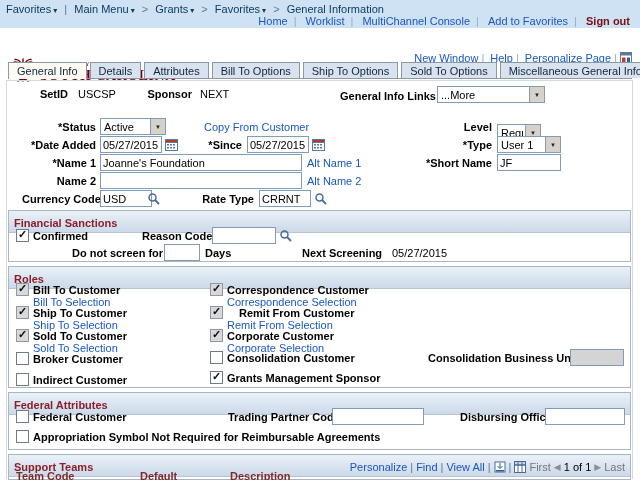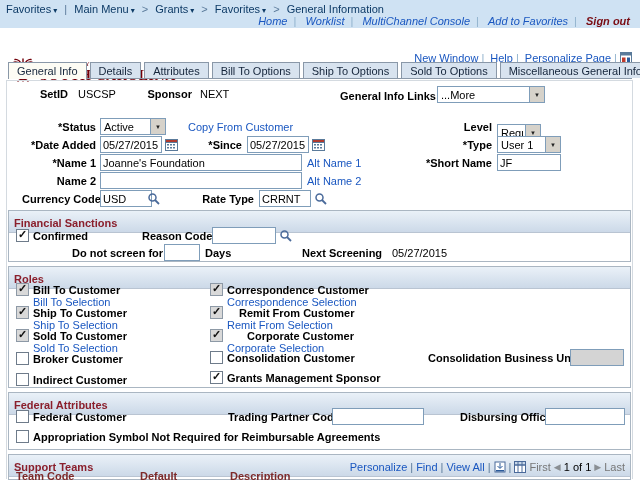--- a/index.html
+++ b/index.html
@@ -5,21 +5,21 @@
   * { box-sizing:border-box; }
   body { margin:0; background:#fff; }
   .page { position:relative; width:640px; height:480px; overflow:hidden; background:#fff;
           font-family:"Liberation Sans", sans-serif; font-size:11px; color:#000; }
   .topbar { position:absolute; left:0; top:0; width:640px; height:28px; background:#cfe2f3; }
   .crumbs { position:absolute; left:6px; top:3px; color:#0d3a66; white-space:nowrap; }
   .crumb { cursor:pointer; }
   .caret { font-size:8px; margin-left:2px; }
   .csep { margin:0 4px; color:#5a7a9a; }
   .utillinks { position:absolute; right:10px; top:15px; white-space:nowrap; }
-  .utillinks a { color:#1a57c0; text-decoration:none; margin-left:6px; cursor:pointer;font-style:italic; }
+  .utillinks a { color:#1a57c0; text-decoration:none; margin-left:6px; cursor:pointer; }
   .usep { color:#8fb0cc; margin-left:6px; }
   .signout { color:#7a0c12 !important; font-weight:bold; }
   .whiteband { position:absolute; left:0; top:28px; width:640px; height:34px; background:#fff; }
   .logo-svg { position:absolute; left:10px; top:30px; line-height:0; }
   .uni1 { position:absolute; left:40px; top:33px; font-family:"Liberation Serif", serif; font-size:6px; letter-spacing:1.5px; color:#73000a; }
   .uni2 { position:absolute; left:40px; top:40px; font-family:"Liberation Serif", serif; font-size:14px; font-weight:bold; letter-spacing:.5px; color:#73000a; }
   .pagebar { position:absolute; right:8px; top:52px; white-space:nowrap; color:#8fb0cc; }
   .pagebar a { color:#1a57c0; text-decoration:none; margin:0 3px; cursor:pointer; }
   .pagebar .icon2 { display:inline-block; vertical-align:-2px; line-height:0; cursor:pointer; }
   .tabrow { position:absolute; left:8px; top:62px; width:624px; height:17px; border-bottom:1px solid #8a98a8; display:flex; align-items:flex-end; }
@@ -130,21 +130,21 @@
       </span>
   </div>
 
   <span class="lbl" style="left:40px;top:121px;width:56px;text-align:right;">*Status</span>
   <div class="dd" style="left:100px;top:118px;width:66px;">
     <span class="ddtxt">Active</span>
     <span class="ddbtn">
         <span>▼</span>
       </span>
   </div>
-  <a class="link" style="left:188px;top:121px;">Copy From Customer</a>
+  <a class="link" style="left:204px;top:121px;">Copy From Customer</a>
   <span class="lbl" style="left:452px;top:121px;width:40px;text-align:right;">Level</span>
   <div class="dd" style="left:497px;top:124px;width:44px;">
     <span class="ddtxt">Regular</span>
     <span class="ddbtn">
         <span>▼</span>
       </span>
   </div>
 
   <span class="lbl" style="left:28px;top:139px;width:68px;text-align:right;">*Date Added</span>
   <input class="inp" style="left: 100px; top: 136px; width: 62px;" value="05/27/2015">
@@ -258,21 +258,21 @@
   <span class="lbl" style="left:227px;top:284px;">Correspondence Customer</span>
   <a class="link" style="left:227px;top:296px;">Correspondence Selection</a>
   <span class="cb gray" style="left:210px;top:306px;">
       <span class="mark">✓</span>
     </span>
   <span class="lbl" style="left:227px;top:307px;padding-left:12px;">Remit From Customer</span>
   <a class="link" style="left:227px;top:319px;">Remit From Selection</a>
   <span class="cb gray" style="left:210px;top:329px;">
       <span class="mark">✓</span>
     </span>
-  <span class="lbl" style="left:227px;top:330px;margin-left:20px;">Corporate Customer</span>
+  <span class="lbl" style="left:227px;top:330px;">Corporate Customer</span>
   <a class="link" style="left:227px;top:342px;">Corporate Selection</a>
   <span class="cb" style="left:210px;top:351px;"></span>
   <span class="lbl" style="left:227px;top:352px;">Consolidation Customer</span>
   <span class="lbl" style="left:428px;top:352px;">Consolidation Business Unit</span>
   <input class="inp gray" style="left: 570px; top: 349px; width: 54px;" disabled="" value="">
   <span class="cb" style="left:210px;top:371px;">
       <span class="mark">✓</span>
     </span>
   <span class="lbl" style="left:227px;top:372px;">Grants Management Sponsor</span>
 

